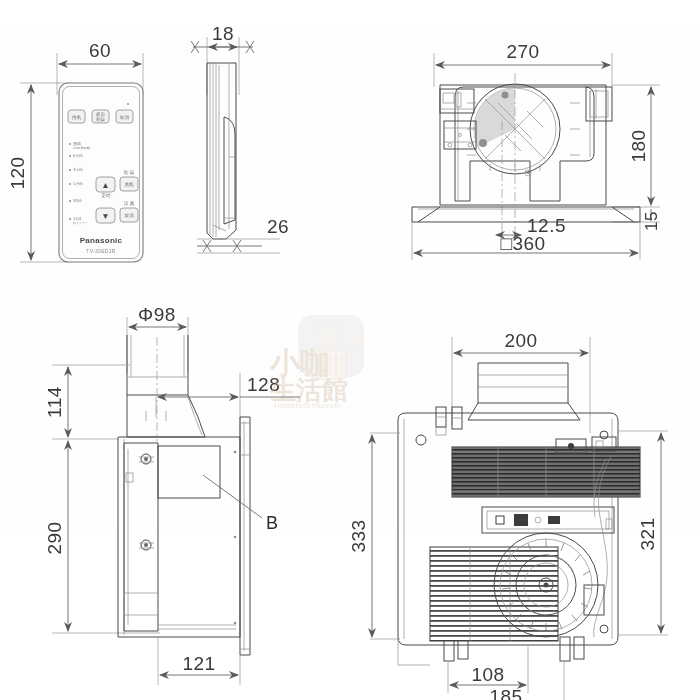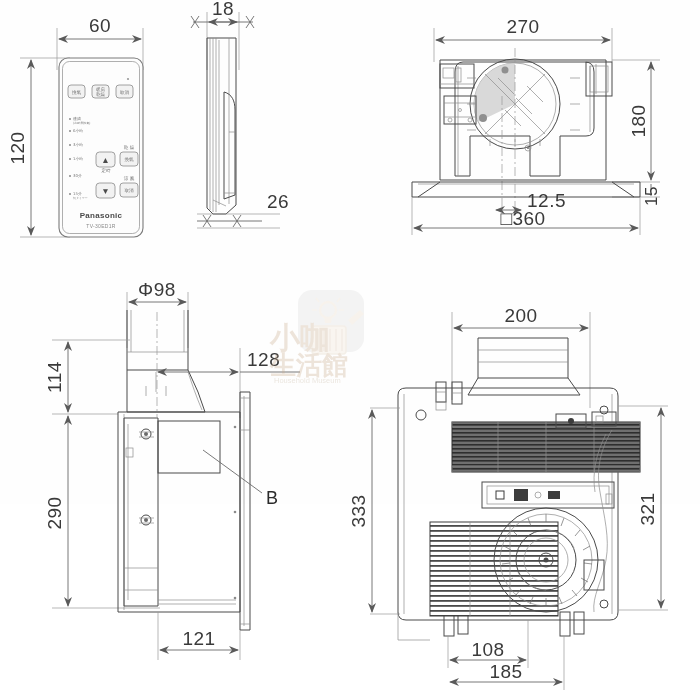--- a/index.html
+++ b/index.html
@@ -1,18 +1,18 @@
 <!DOCTYPE html>
 <html><head>
 <meta charset="utf-8">
 <style>
   html,body{margin:0;padding:0;background:#ffffff;}
   body{width:700px;height:700px;overflow:hidden;
        font-family:"Liberation Sans","DejaVu Sans",sans-serif;color:#2b2b2b;}
-  #sheet{position:relative;width:700px;height:504px;background:#fefefe;}
+  #sheet{position:relative;width:700px;height:504px;background:#fefefe;margin-top:25px;}
   svg{position:absolute;left:0;top:0;}
   .dimtext{font-family:"Liberation Sans","DejaVu Sans",sans-serif;
            font-size:19px;fill:#3a3a3a;letter-spacing:0.5px;}
   .dimtext.small{font-size:17px;}
   .leadertext{font-family:"Liberation Sans","DejaVu Sans",sans-serif;
               font-size:18px;fill:#2b2b2b;}
   .ln{stroke:#4a4a4a;fill:none;stroke-width:1;}
   .ln-thin{stroke:#8d8d8d;fill:none;stroke-width:0.7;}
   .ln-ext{stroke:#9a9a9a;fill:none;stroke-width:0.7;}
   .ln-dim{stroke:#6a6a6a;fill:none;stroke-width:0.9;}

